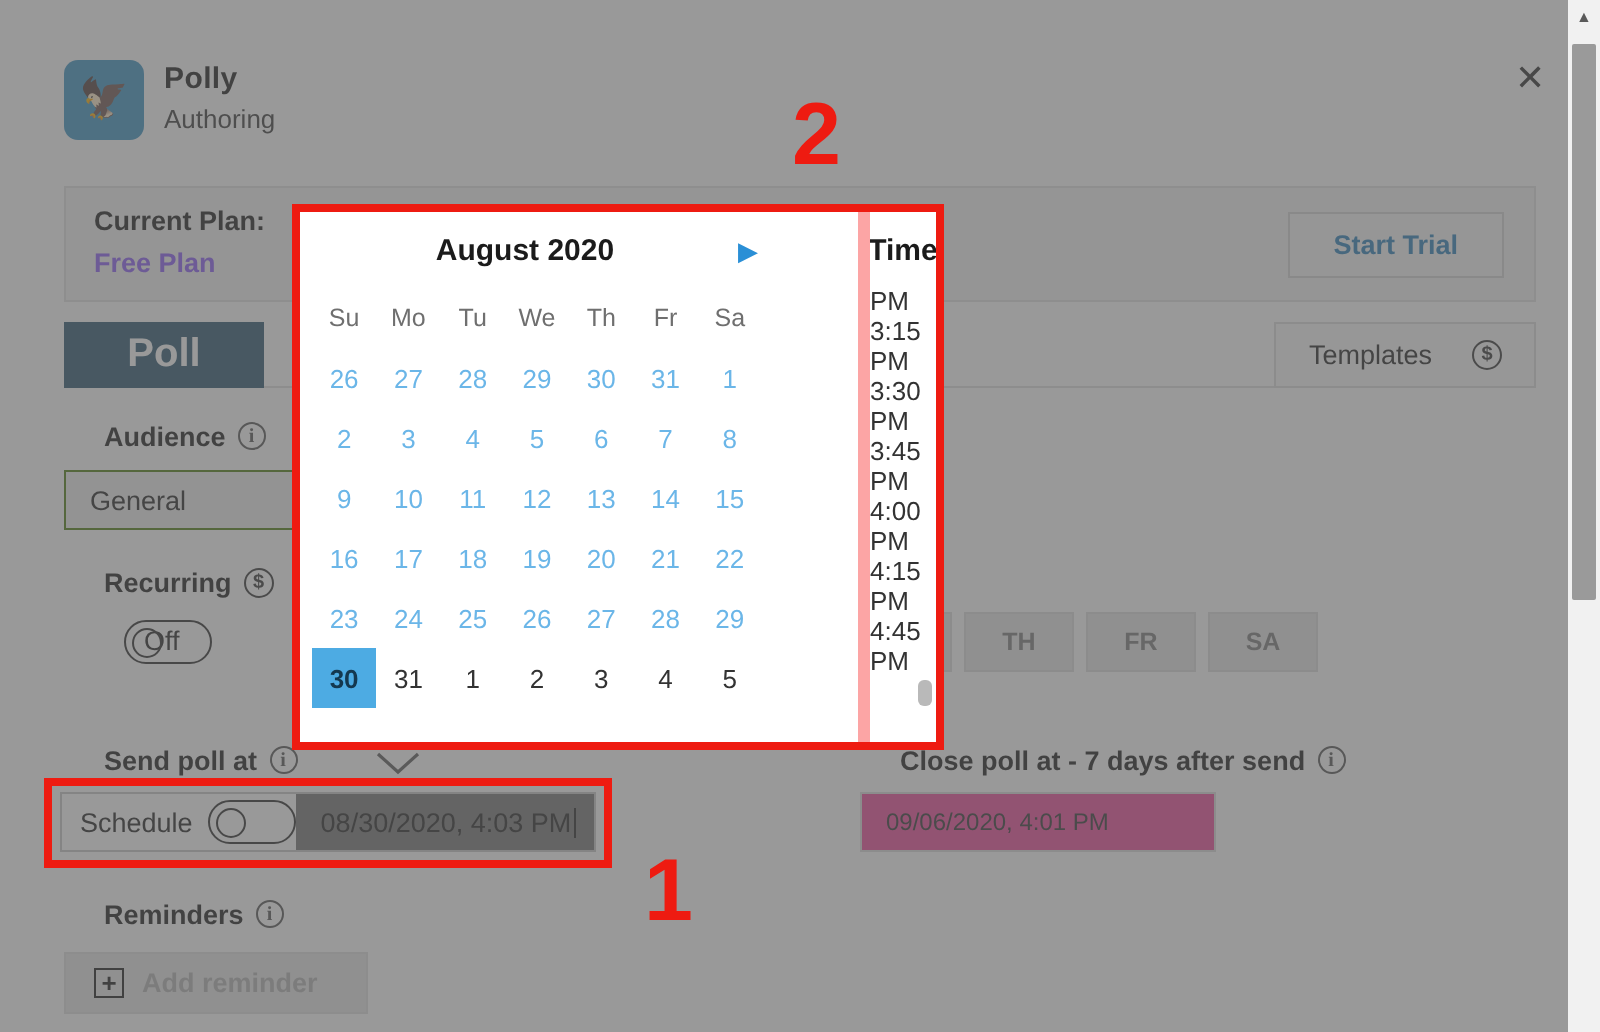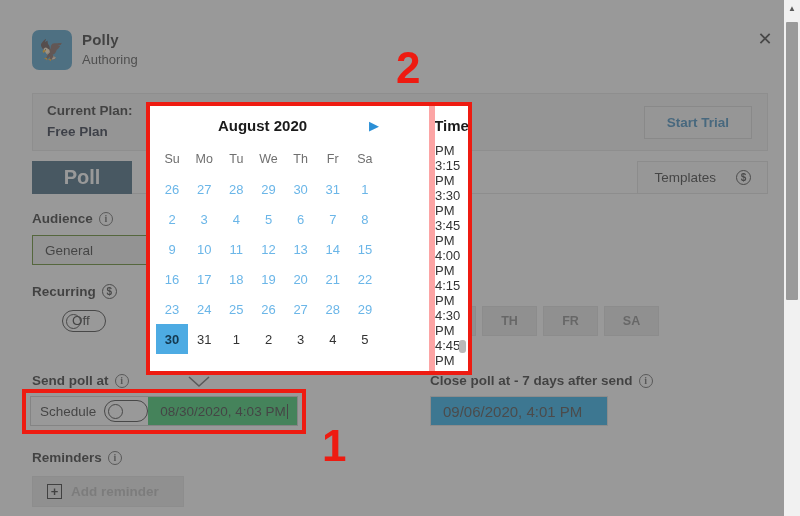--- a/index.html
+++ b/index.html
@@ -53,21 +53,21 @@
     position: absolute; left: 32px; top: 93px;
     width: 736px; height: 58px;
     background: #f3f3f3; border: 1px solid #e2e2e2;
   }
   #plan-label {
     position: absolute; left: 14px; top: 9px;
     font-size: 13.5px; font-weight: bold; color: #1b1b1b;
   }
   #plan-value {
     position: absolute; left: 14px; top: 30px;
-    font-size: 13.5px; font-weight: bold; color: #0f172a;
+    font-size: 13.5px; font-weight: bold; color: #8b5cf6;
   }
   #plan-question {
     position: absolute; left: 180px; top: 18px;
     font-size: 14px; color: #333;
   }
   #start-trial-btn {
     position: absolute; right: 15px; top: 12px;
     padding: 8px 22px;
     background: #f7f7f7; border: 1px solid #d6d6d6;
     font-size: 13.5px; font-weight: bold; color: #2a7fb8; cursor: pointer;
@@ -100,21 +100,21 @@
   .info-icon {
     display: inline-flex; align-items: center; justify-content: center;
     width: 14px; height: 14px; border-radius: 50%;
     border: 1.2px solid #555; font-size: 10px; color: #555;
     font-family: "Liberation Serif", serif; margin-left: 6px;
   }
 
   
   .field-label {
     position: absolute; font-size: 13.5px; font-weight: bold; color: #1b1b1b;
-    display: flex; align-items: center;
+    display: flex;  margin-left: 20px;
   }
   #audience-label { left: 32px; top: 211px; }
   #audience-select {
     position: absolute; left: 32px; top: 235px;
     width: 150px; height: 30px;
     background: #efefef; border: 1px solid #4d7c0f;
     display: flex; align-items: center; padding-left: 12px;
     font-size: 13.5px; color: #222; cursor: pointer;
   }
   #recurring-label { left: 32px; top: 284px; }
@@ -151,37 +151,37 @@
   #schedule-row {
     position: absolute; left: 30px; top: 396px;
     width: 268px; height: 30px;
     background: #fff; border: 1px solid #c9c9c9;
     display: flex; align-items: center;
   }
   #schedule-text { padding-left: 9px; font-size: 13.5px; color: #222; }
   #schedule-toggle { margin-left: 8px; }
   #schedule-value {
     flex: 1; height: 100%;
-    background: #22c55e;
+    background: #737373;
     display: flex; align-items: center; padding-left: 12px;
     font-size: 13.5px; color: #222;
     position: relative;
   }
   #schedule-caret {
     display: inline-block; width: 1px; height: 15px;
     background: #222; margin-left: 1px;
   }
 
   #closepoll-label { left: 430px; top: 373px; }
   #closepoll-value {
     position: absolute; left: 430px; top: 396px;
     width: 178px; height: 30px;
-    background: #0ea5e9; border: 1px solid #dcdcdc;
+    background: #ec4899; border: 1px solid #dcdcdc;
     display: flex; align-items: center; padding-left: 12px;
-    font-size: 15px; color: #333;
+    font-size: 12px; color: #333;
   }
 
   #reminders-label { left: 32px; top: 450px; }
   #add-reminder-btn {
     position: absolute; left: 32px; top: 476px;
     width: 152px; height: 31px;
     background: #e7e7e7; border: 1px solid #e0e0e0;
     display: flex; align-items: center; gap: 9px; padding-left: 14px;
     font-size: 13.5px; font-weight: bold; color: #b4b4b4;
     cursor: pointer;
@@ -455,21 +455,20 @@
   </div>
   <div id="cal-right">
     <div id="time-header">Time</div>
     <div id="time-list">
         <div class="time-item clipped">3:00 PM</div>
         <div class="time-item">3:15 PM</div>
         <div class="time-item">3:30 PM</div>
         <div class="time-item">3:45 PM</div>
         <div class="time-item">4:00 PM</div>
         <div class="time-item">4:15 PM</div>
-        <div class="time-item">4:30 PM</div>
         <div class="time-item">4:45 PM</div>
       </div>
     <div id="time-scrollbar">
       <div id="time-thumb"></div>
     </div>
   </div>
 </div>
 
 <svg id="popup-chevron" viewBox="0 0 22 12">
   <polyline points="1,1 11,10 21,1" fill="none" stroke="#5a5a5a" stroke-width="1.6"></polyline>

